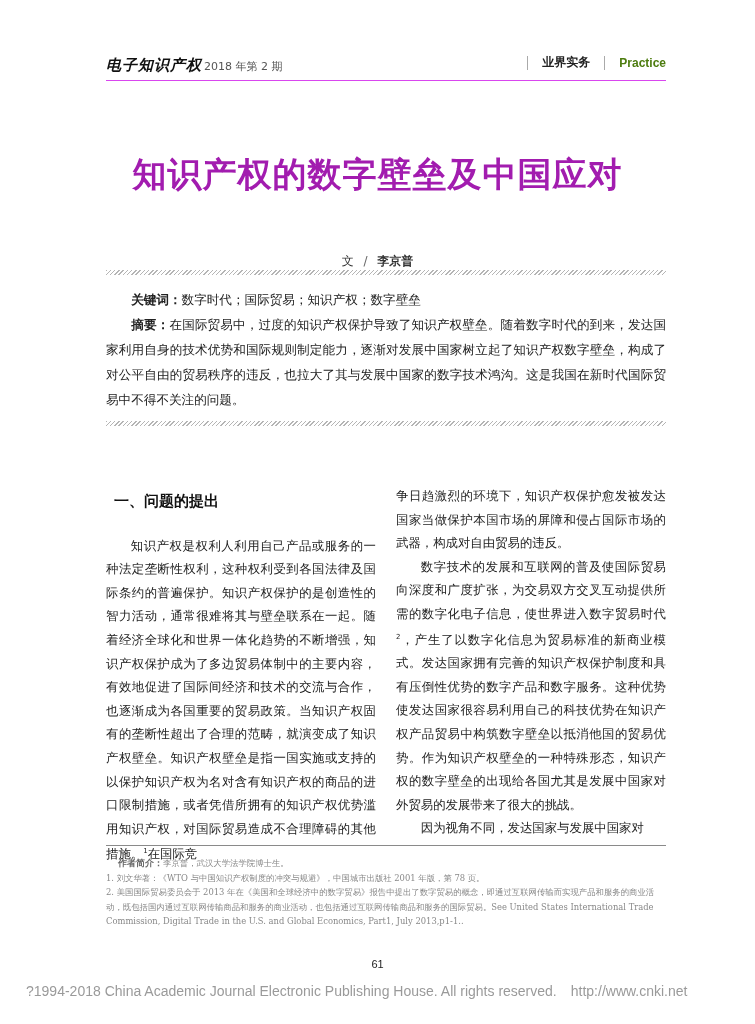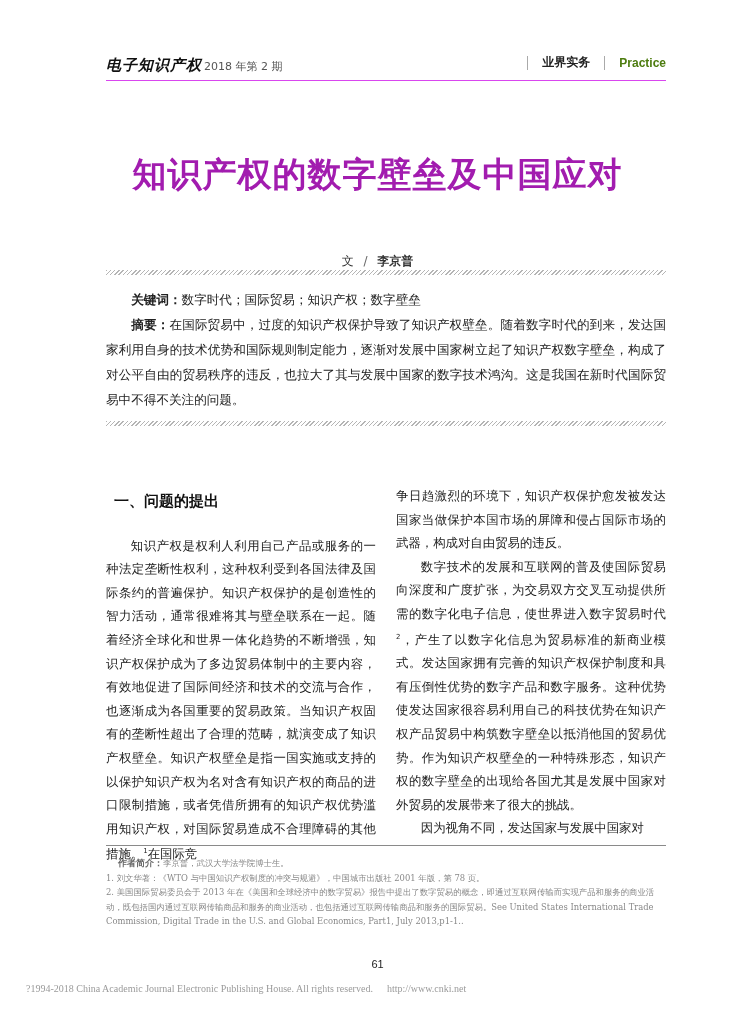--- a/index.html
+++ b/index.html
@@ -69,21 +69,21 @@
     }
     .footnotes p { margin: 0; }
     .footnotes .lbl { font-family: "DejaVu Sans", sans-serif; font-weight: bold; color: #666; font-size: 9px; margin-left: 12px; }
 
     .page-number {
       position: absolute; left: 0; width: 755px; top: 958px; text-align: center;
       font-family: "Liberation Sans", sans-serif; font-size: 11px; color: #222;
     }
     .copyright {
       position: absolute; left: 26px; top: 983px; width: 720px;
-      font-family: Liberation Serif, serif; font-size: 10px; color: #9a9a9a; white-space: nowrap;
+      font-family: Liberation Sans, sans-serif; font-size: 14px; color: #9a9a9a; white-space: nowrap;
     }
     .copyright .url { margin-left: 14px; }
   </style>
 </head>
 <body>
 
 <div class="header">
   <span class="logo">电子知识产权</span>
   <span class="issue">2018 年第 2 期</span>
   <div class="section-tag">

